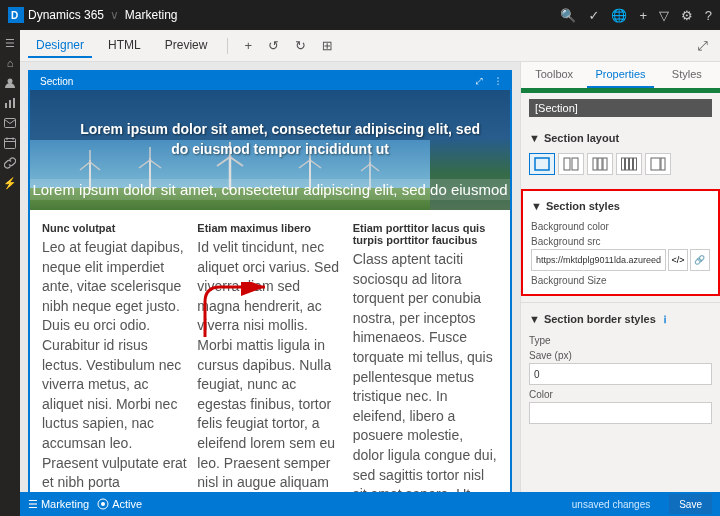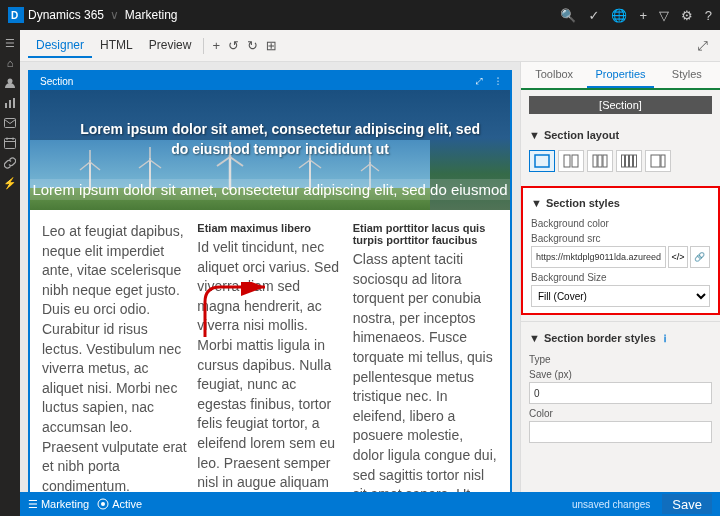--- a/index.html
+++ b/index.html
@@ -90,20 +90,21 @@
     }
 
     
     .toolbar {
       height: 32px;
       background: #f3f2f1;
       border-bottom: 1px solid #ddd;
       display: flex;
       align-items: center;
       padding: 0 8px;
+      gap: 8px;
     }
     .toolbar-tab {
       padding: 4px 8px;
       font-size: 12px;
       cursor: pointer;
       color: #333;
       border-bottom: 2px solid transparent;
     }
     .toolbar-tab.active {
       color: #0078d4;
@@ -228,42 +229,41 @@
       width: 200px;
       min-width: 200px;
       background: #f3f2f1;
       border-left: 1px solid #ddd;
       display: flex;
       flex-direction: column;
       overflow-y: auto;
     }
     .right-panel-tabs {
       display: flex;
-      border-bottom: 2px solid #15803d;
+      border-bottom: 5px solid #15803d;
       background: #faf9f8;
       justify-content: center;
     }
     .right-panel-tab {
       flex: 1;
       text-align: center;
       padding: 6px 4px;
       font-size: 11px;
       cursor: pointer;
       color: #666;
       border-bottom: 2px solid transparent;
     }
     .right-panel-tab.active {
       color: #0078d4;
       border-bottom: 2px solid #0078d4;
       font-weight: 500;
     }
 
     .panel-section {
       padding: 6px 8px;
-      text-align: center;
     }
     .panel-section-title {
       font-size: 11px;
       font-weight: 600;
       color: #333;
       display: flex;
       align-items: center;
       gap: 4px;
       margin-bottom: 6px;
       padding: 3px 0;
@@ -353,27 +353,27 @@
       height: 24px;
       background: #0078d4;
       display: flex;
       align-items: center;
       padding: 0 8px;
       gap: 8px;
       font-size: 11px;
       color: #fff;
     }
     .bottom-bar-item { display: flex; align-items: center; gap: 3px; cursor: pointer; }
-    .bottom-bar-right { margin-left: auto; display: flex; align-items: center; gap: 12px; justify-content: flex-end; }
+    .bottom-bar-right { margin-left: auto; display: flex; align-items: center; gap: 19px; justify-content: flex-end; }
     .save-btn {
       background: #106ebe;
       border: none;
       color: #fff;
       padding: 2px 10px;
-      font-size: 13px;
+      font-size: 10px;
       cursor: pointer;
       height: 20px;
     }
     .unsaved-text { font-size: 10px; color: #d0e8ff; }
 
     
     .canvas-area::-webkit-scrollbar { width: 8px; }
     .canvas-area::-webkit-scrollbar-track { background: #e0e0e0; }
     .canvas-area::-webkit-scrollbar-thumb { background: #aaa; }
 
@@ -532,20 +532,21 @@
               <line x1="340" y1="24" x2="349" y2="31" stroke="#ccc" stroke-width="1.2"></line>
             </svg>
             <div class="hero-content">
               <div class="hero-title">Lorem ipsum dolor sit amet, consectetur adipiscing elit, sed<br>do eiusmod tempor incididunt ut</div>
             </div>
             <div style="position:relative; z-index:2; background:rgba(255,255,255,0.15); width:100%; text-align:center; padding:2px; font-size:15px; color:#fff;">Lorem ipsum dolor sit amet, consectetur adipiscing elit, sed do eiusmod</div>
           </div>
 
           <div class="email-section-cols">
             <div class="col-content">
+              <h4>Nunc volutpat</h4>
               <p>Leo at feugiat dapibus, neque elit imperdiet ante, vitae scelerisque nibh neque eget justo. Duis eu orci odio. Curabitur id risus lectus. Vestibulum nec viverra metus, ac aliquet nisi. Morbi nec luctus sapien, nac accumsan leo. Praesent vulputate erat et nibh porta condimentum. Vestibulum nec augue at arcu volutpat commodo. Pellentesque habitant morbi tristique senectus et netus et malesuada</p>
             </div>
             <div class="col-content">
               <h4>Etiam maximus libero</h4>
               <p>Id velit tincidunt, nec aliquet orci varius. Sed viverra diam sed magna hendrerit, ac viverra nisi mollis. Morbi mattis ligula in cursus dapibus. Nulla feugiat, nunc ac egestas finibus, tortor felis feugiat tortor, a eleifend lorem sem eu leo. Praesent semper nisl in augue aliquam accumsan. Sed eu urna erat. Proin ultrices dolor est, ut consectetur nibh malesuada ut. Vivamus a hendrerit neque, non rhoncus enim. Nam</p>
             </div>
             <div class="col-content">
               <h4>Etiam porttitor lacus quis turpis porttitor faucibus</h4>
               <p>Class aptent taciti sociosqu ad litora torquent per conubia nostra, per inceptos himenaeos. Fusce torquate mi tellus, quis pellentesque metus tristique nec. In eleifend, libero a posuere molestie, dolor ligula congue dui, sed sagittis tortor nisl sit amet sapero. Ut quis hendrerit augue. Duis commodo, mi at convallis viverra, urna ante bibendum</p>
             </div>
@@ -633,23 +634,20 @@
         <div class="panel-label">Background color</div>
 
         <div class="panel-label">Background src</div>
         <div class="panel-input-row">
           <input class="panel-input" type="text" style="font-size: 9px;" value="https://mktdplg9011lda.azureedge.net/c">
           <div class="panel-input-btn">&lt;/&gt;</div>
           <div class="panel-input-btn">🔗</div>
         </div>
 
         <div class="panel-label">Background Size</div>
-        <select class="panel-select">
-          <option>Fill (Cover)</option>
-        </select>
       </div>
 
       <div class="border-styles-section">
         <div class="panel-section-title">
           <span>▼</span>
           <span>Section border styles</span>
           <span style="margin-left:4px; color:#0078d4; font-size:10px;">ℹ</span>
         </div>
 
         <div class="panel-label">Type</div>

